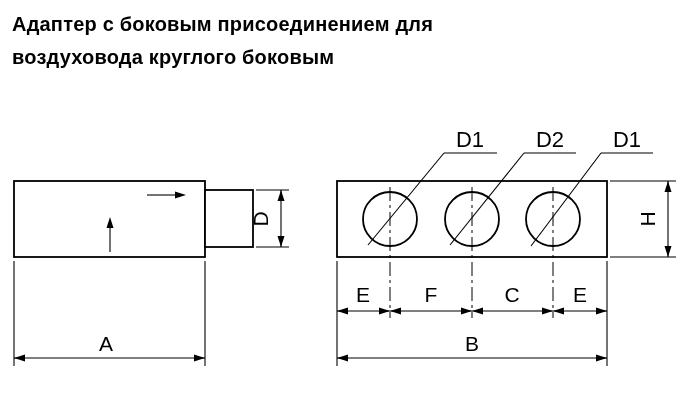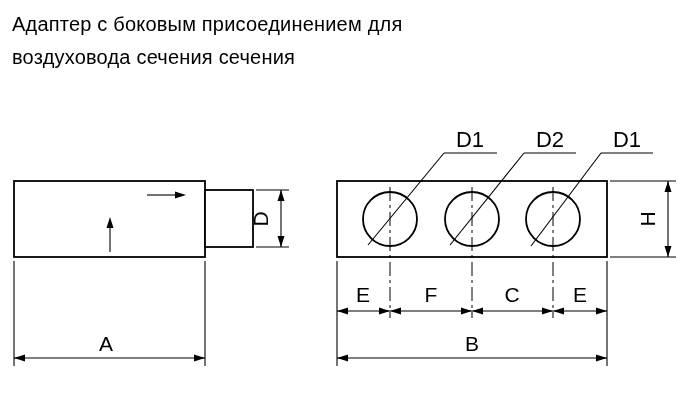--- a/index.html
+++ b/index.html
@@ -13,41 +13,41 @@
     width:683px;height:402px;
     background:var(--bg);
     font-family:"Liberation Sans", sans-serif;
     overflow:hidden;
   }
   .title{
     position:absolute;
     top:8px;left:12px;right:12px;
     color:var(--title);
     font-size:20px;
-    font-weight:normal;
+    font-weight:bold;
     line-height:33px;
     letter-spacing:0.2px;
   }
   svg{position:absolute;top:0;left:0;}
   .outline{fill:var(--bg);stroke:var(--line);stroke-width:1.8;}
   .hole{fill:none;stroke:var(--line);stroke-width:1.8;}
   .thin{fill:none;stroke:var(--line);stroke-width:1.1;}
   .centerline{fill:none;stroke:var(--line);stroke-width:1;stroke-dasharray:14 4 3 4;}
   .arrowhead{fill:var(--line);stroke:none;}
   .dimtext{font-family:"Liberation Sans",sans-serif;font-size:21px;fill:var(--line);}
   .holetext{font-family:"Liberation Sans",sans-serif;font-size:22px;fill:var(--line);}
 </style>
 </head>
 <body>
 
 <div class="page">
 
   <div class="title">
     <div>Адаптер с боковым присоединением для</div>
-    <div>воздуховода сечения сечения</div>
+    <div>воздуховода круглого боковым</div>
   </div>
 
   <svg width="683" height="402" viewBox="0 0 683 402">
 
     <g>
       <rect class="outline" x="14" y="181" width="191" height="76"></rect>
       <rect class="outline" x="205" y="190" width="48" height="57"></rect>
 
       <g>
         <line class="thin" x1="110" y1="252" x2="110" y2="225"></line>

